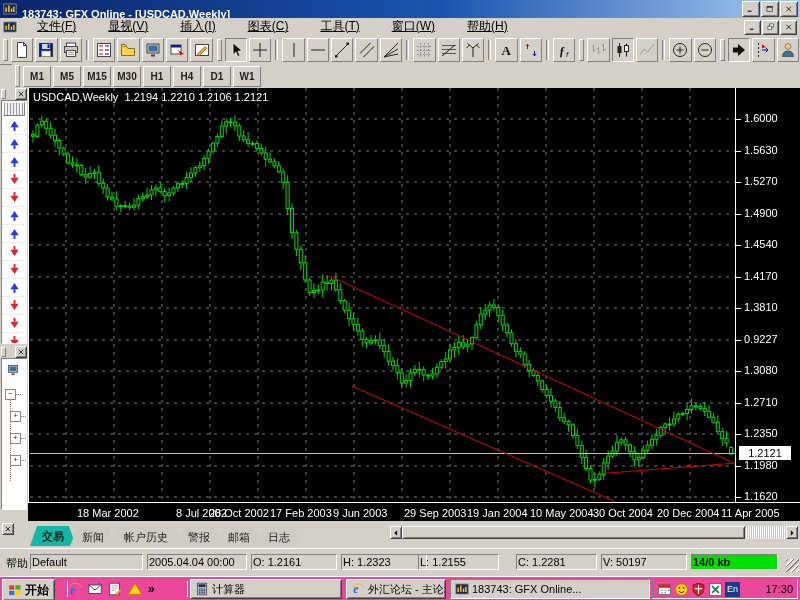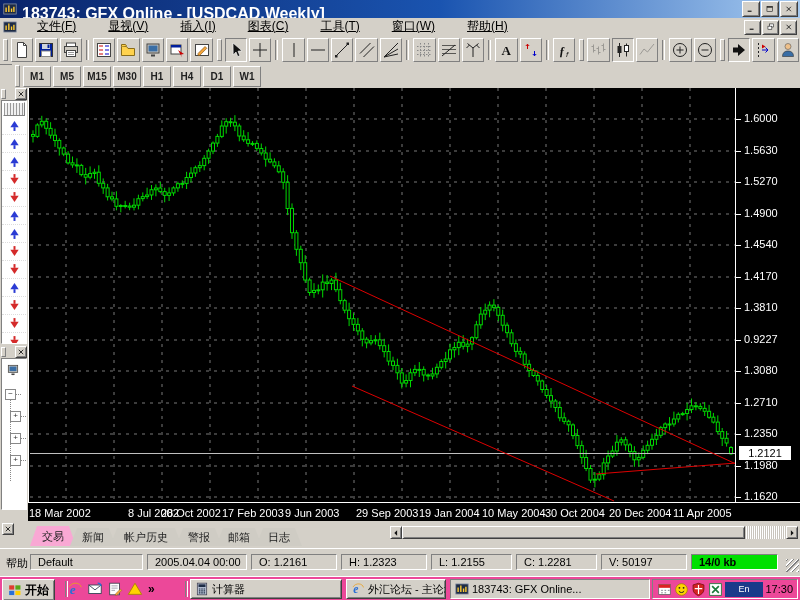--- a/index.html
+++ b/index.html
@@ -7,21 +7,21 @@
           font-family:"Liberation Sans","DejaVu Sans",sans-serif;font-size:12px;cursor:default;
           -webkit-font-smoothing:none;}
   .abs{position:absolute;}
   
   .bev-out{border:1px solid;border-color:#ffffff #404040 #404040 #ffffff;box-shadow:inset 1px 1px 0 #d4d0c8,inset -1px -1px 0 #808080;}
   .bev-btn{border:1px solid;border-color:#ffffff #808080 #808080 #ffffff;}
   .bev-in{border:1px solid;border-color:#808080 #ffffff #ffffff #808080;}
   .dither{background-color:#e6e3dc;background-image:conic-gradient(#fff 25%,#d4d0c8 0 50%,#fff 0 75%,#d4d0c8 0);background-size:2px 2px;}
   
   #titlebar{left:0;top:0;width:800px;height:18px;background:linear-gradient(90deg,#0a246a 0%,#1a54b0 55%,#a6caf0 100%);display:flex;align-items:center;color:#fff;}
-  #title-text{font-weight:bold;font-size:16px;margin-left:4px;white-space:nowrap;margin-top:9px;}
+  #title-text{font-weight:bold;font-size:11px;margin-left:4px;white-space:nowrap;margin-top:9px;}
   .winbtn{width:16px;height:14px;background:#d4d0c8;display:flex;align-items:center;justify-content:center;margin-left:1px;}
   #title-controls{margin-left:auto;margin-right:2px;display:flex;}
   
   #menubar{left:0;top:18px;width:800px;height:18px;background:#d4d0c8;display:flex;align-items:center;border-bottom:1px solid #fff;text-decoration:underline;}
   .menu-item{padding:1px 16px 2px 16px;white-space:nowrap;}
   #mdi-controls{margin-left:auto;margin-right:3px;display:flex;}
   .mdibtn{width:15px;height:13px;background:#d4d0c8;display:flex;align-items:center;justify-content:center;margin-left:1px;}
   
   #toolbar{left:0;top:36px;width:800px;height:28px;background:#d4d0c8;display:flex;align-items:center;border-bottom:1px solid #808080;}
   .tbtn{width:22px;height:22px;display:flex;align-items:center;justify-content:center;margin:0 1px;background:#d4d0c8;}
@@ -40,39 +40,39 @@
   .lp-body{background:#fff;border:1px solid;border-color:#808080 #fff #fff #808080;margin:0 1px;overflow:hidden;}
   .sig{height:17px;display:flex;align-items:center;justify-content:center;border-bottom:1px dotted #ddd;}
   
   #plot{left:28px;top:88px;width:708px;height:414px;background:#000;border-left:1px solid #fff;border-right:1px solid #fff;box-sizing:border-box;}
   #ohlc-title{left:33px;top:91px;color:#fff;font-size:11px;white-space:pre;}
   #yaxis{left:736px;top:88px;width:64px;height:414px;background:#000;color:#fff;font-size:11px;}
   .ytick{position:absolute;left:8px;}
   .ytickmark{position:absolute;left:0;width:5px;height:1px;background:#fff;}
   #pricebox{position:absolute;left:3px;width:52px;height:14px;background:#fff;color:#000;display:flex;align-items:center;justify-content:center;font-size:11px;}
   #dates{left:28px;top:502px;width:772px;height:19px;background:#000;border-top:1px solid #fff;box-sizing:border-box;color:#fff;font-size:11px;}
-  .xtick{position:absolute;top:4px;white-space:nowrap;}
+  .xtick{position:absolute;top:4px;white-space:nowrap;margin-left:48px;}
   
   #tabrow{left:0;top:521px;width:800px;height:27px;background:#d4d0c8;}
   .tab{position:absolute;bottom:2px;height:18px;display:flex;align-items:center;justify-content:center;font-size:11px;background:#cfccc4;clip-path:polygon(7px 0,calc(100% - 7px) 0,100% 100%,0 100%);color:#222;}
-  .tab.active{background:#f9a8d4;font-weight:normal;height:20px;}
+  .tab.active{background:#14b8a6;font-weight:bold;height:20px;}
   #hscroll-thumb{position:absolute;}
   
   #statusbar{left:0;top:548px;width:800px;height:28px;background:#d4d0c8;border-top:1px solid #fff;}
-  .scell{position:absolute;top:5px;height:16px;border:1px solid;border-color:#808080 #fff #fff #808080;display:flex;align-items:center;padding-left:7px;font-size:11px;box-sizing:border-box;}
+  .scell{position:absolute;top:5px;height:16px;border:1px solid;border-color:#808080 #fff #fff #808080;display:flex;align-items:center;padding-left:1px;font-size:11px;box-sizing:border-box;}
   #hint{position:absolute;left:6px;top:7px;font-size:11px;}
   #grip-resize{position:absolute;right:1px;top:10px;width:13px;height:13px;background:repeating-linear-gradient(135deg,#fff 0 1px,#808080 1px 2px,#d4d0c8 2px 4px);}
   
   #taskbar{left:0;top:576px;width:800px;height:24px;background:#ec4899;border-top:1px solid #fff;}
   .taskbtn{position:absolute;top:2px;height:20px;display:flex;align-items:center;gap:3px;padding:0 4px;font-size:11px;white-space:nowrap;overflow:hidden;box-sizing:border-box;background:#d4d0c8;}
   #start-btn{position:absolute;left:2px;top:2px;height:20px;display:flex;align-items:center;gap:3px;padding:0 5px;font-weight:bold;font-size:12px;background:#d4d0c8;}
   .ql{position:absolute;top:3px;width:18px;height:18px;display:flex;align-items:center;justify-content:center;}
   #tray{position:absolute;right:2px;top:2px;width:146px;height:20px;border:1px solid;border-color:#808080 #fff #fff #808080;display:flex;align-items:center;gap:2px;padding:0 4px;box-sizing:border-box;}
   #tray-clock{margin-left:auto;font-size:11px;}
-  #lang-ind{width:38px;height:15px;background:#1a3a8a;color:#fff;font-size:9px;display:flex;align-items:center;justify-content:center;}
+  #lang-ind{width:15px;height:15px;background:#1a3a8a;color:#fff;font-size:9px;display:flex;align-items:center;justify-content:center;}
   u{text-decoration:underline;}
   svg{display:block;}
 </style>
 </head>
 <body>
 
 <div id="screen">
 
   <div id="titlebar" class="abs">
     <span class="abs" style="left:3px;top:2px;">
@@ -868,20 +868,21 @@
         <line x1="726.6" y1="431.0" x2="726.6" y2="446.6" stroke="#00d800" stroke-width="1"></line>
         <rect x="725.1" y="438.3" width="3" height="4.7" fill="#000" stroke="#00d800" stroke-width="1"></rect>
         <line x1="731.0" y1="446.1" x2="731.0" y2="455.1" stroke="#00d800" stroke-width="1"></line>
         <rect x="729.5" y="447.5" width="3" height="6.3" fill="#000" stroke="#00d800" stroke-width="1"></rect>
         <line x1="30" y1="453.5" x2="735" y2="453.5" stroke="#c0c0c0" stroke-width="1"></line>
         <line x1="330" y1="276" x2="736" y2="464" stroke="#dd0000" stroke-width="1"></line>
         <line x1="352" y1="386" x2="614" y2="501" stroke="#dd0000" stroke-width="1"></line>
         <line x1="596" y1="474" x2="736" y2="463" stroke="#dd0000" stroke-width="1"></line>
       </svg>
     </div>
+  <div id="ohlc-title" class="abs"><span>USDCAD,Weekly</span>  <span>1.2194 1.2210 1.2106 1.2121</span></div>
 
   <div id="yaxis" class="abs">
       <div class="ytickmark" style="top: 31px;"></div>
       <div class="ytick" style="top: 24px;">1.6000</div>
       <div class="ytickmark" style="top: 63px;"></div>
       <div class="ytick" style="top: 56px;">1.5630</div>
       <div class="ytickmark" style="top: 94px;"></div>
       <div class="ytick" style="top: 87px;">1.5270</div>
       <div class="ytickmark" style="top: 126px;"></div>
       <div class="ytick" style="top: 119px;">1.4900</div>
@@ -949,21 +950,21 @@
     </div>
   </div>
 
   <div id="statusbar" class="abs">
     <span id="hint">帮助</span>
     <div id="status-cells">
         <div class="scell" style="left: 30px; width: 113px;">Default</div>
         <div class="scell" style="left: 147px; width: 100px;">2005.04.04 00:00</div>
         <div class="scell" style="left: 251px; width: 86px;">O: 1.2161</div>
         <div class="scell" style="left: 341px; width: 86px;">H: 1.2323</div>
-        <div class="scell" style="left: 431px; width: 81px;">L: 1.2155</div>
+        <div class="scell" style="left: 418px; width: 81px;">L: 1.2155</div>
         <div class="scell" style="left: 516px; width: 81px;">C: 1.2281</div>
         <div class="scell" style="left: 601px; width: 86px;">V: 50197</div>
         <div class="scell" style="left: 691px; width: 87px; background: rgb(0, 224, 0); font-weight: bold;">14/0 kb</div>
       </div>
     <div id="grip-resize"></div>
   </div>
 
   <div id="taskbar" class="abs">
     <div id="start-btn" class="bev-out">
       <span>

